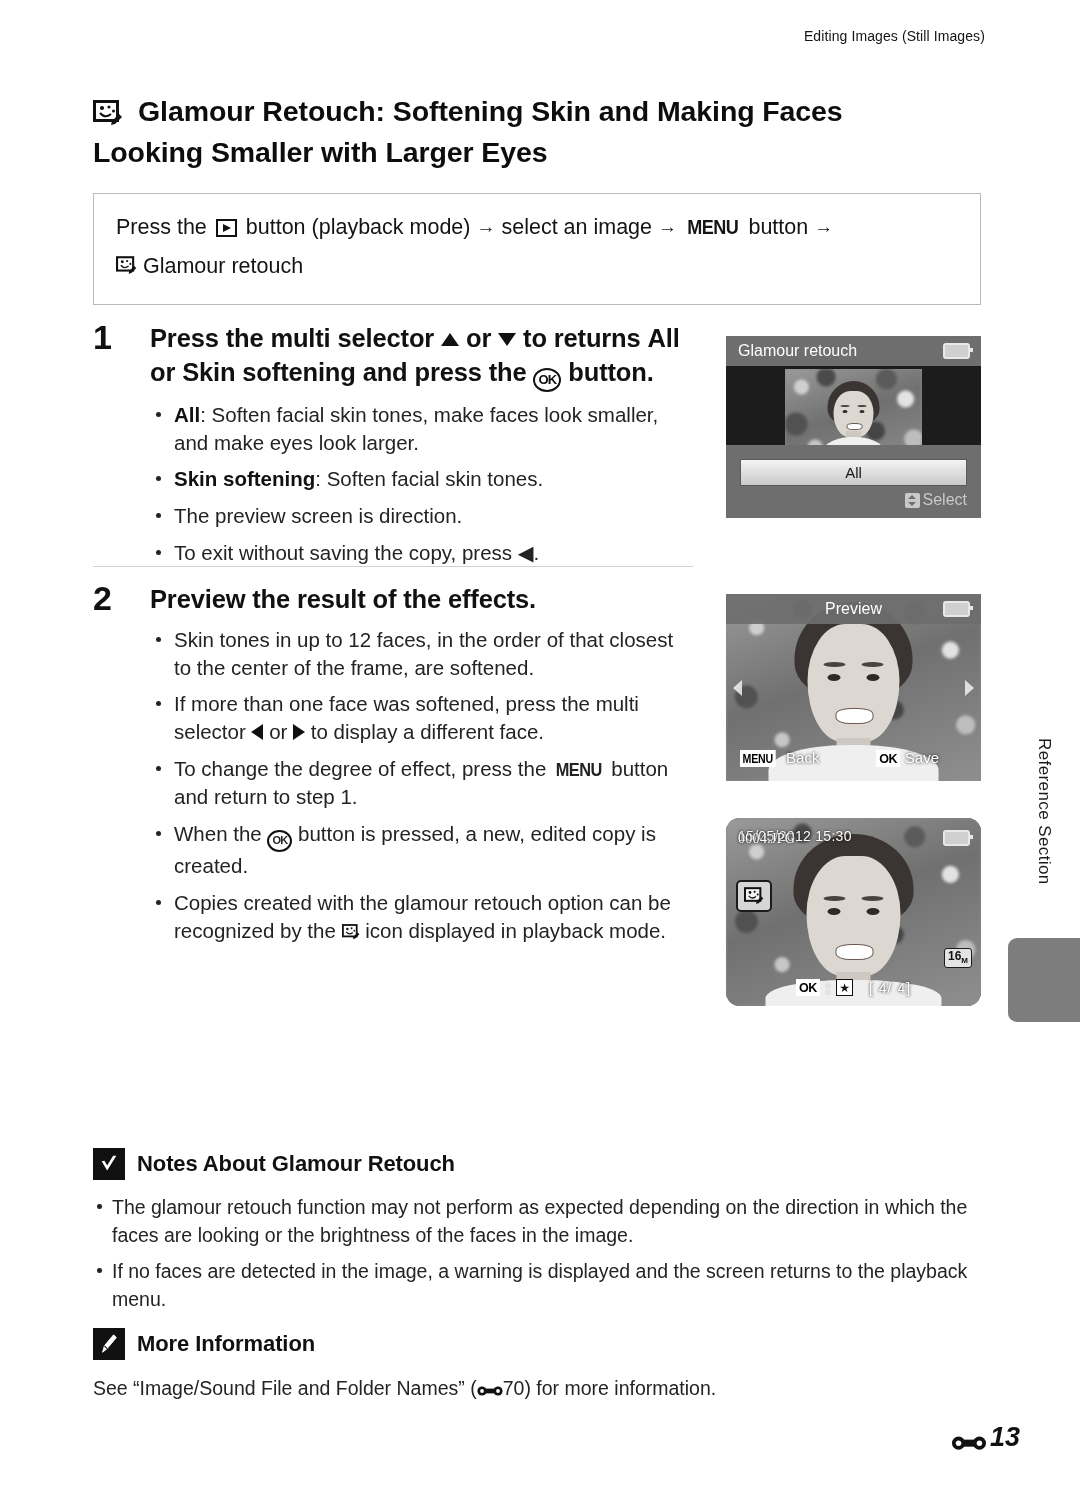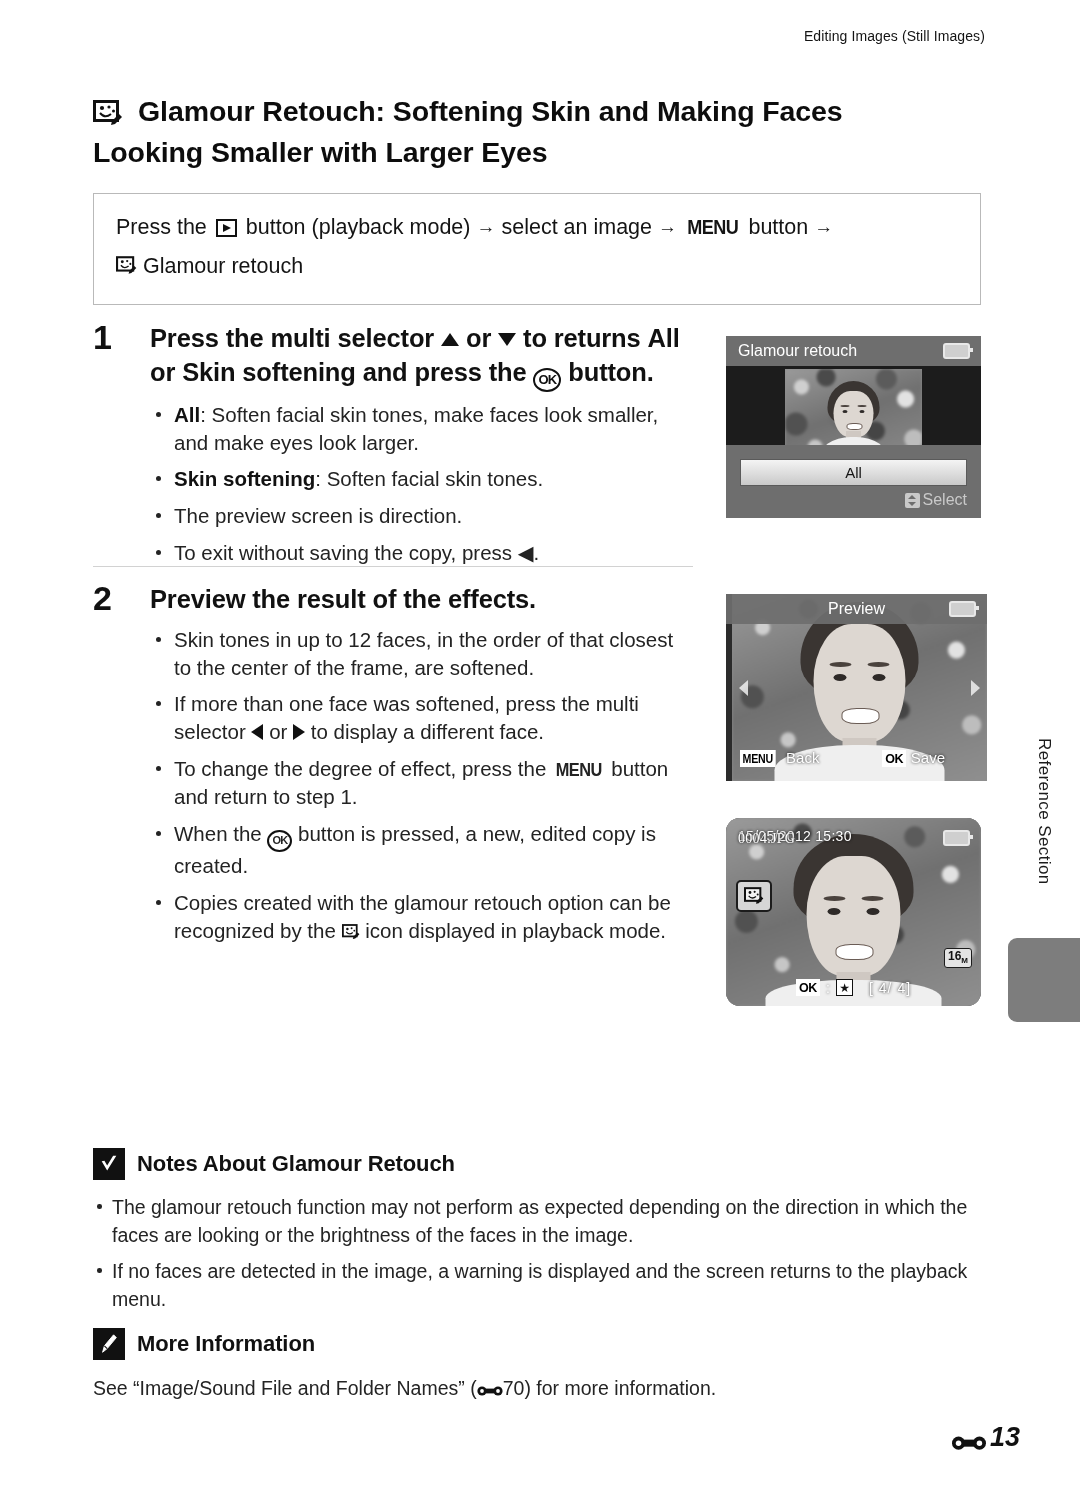--- a/index.html
+++ b/index.html
@@ -389,21 +389,21 @@
           <span>All</span>
         </div>
         <div class="select-hint" style="top:46px;">
           <span class="ud-icon"></span>
           <span>Select</span>
         </div>
       </div>
     </div>
   </div>
 
-  <div class="screen" style="left:726px;top:594px;width:255px;height:187px;padding-left:6px;">
+  <div class="screen" style="left:726px;top:594px;width:255px;height:187px;">
     <div class="photo">
       <div class="foliage"></div>
       <div class="person" style="width:100%;height:100%;">
         <div class="hair" style="width:118px;height:96px;top:8px;"></div>
         <div class="face" style="width:92px;height:118px;top:30px;">
           <div class="eye" style="left:20px;top:50px;width:13px;height:7px;"></div>
           <div class="eye" style="right:20px;top:50px;width:13px;height:7px;"></div>
           <div class="brow" style="left:16px;top:38px;width:22px;height:5px;"></div>
           <div class="brow" style="right:16px;top:38px;width:22px;height:5px;"></div>
           <div class="mouth" style="left:28px;top:84px;width:36px;height:14px;"></div>

